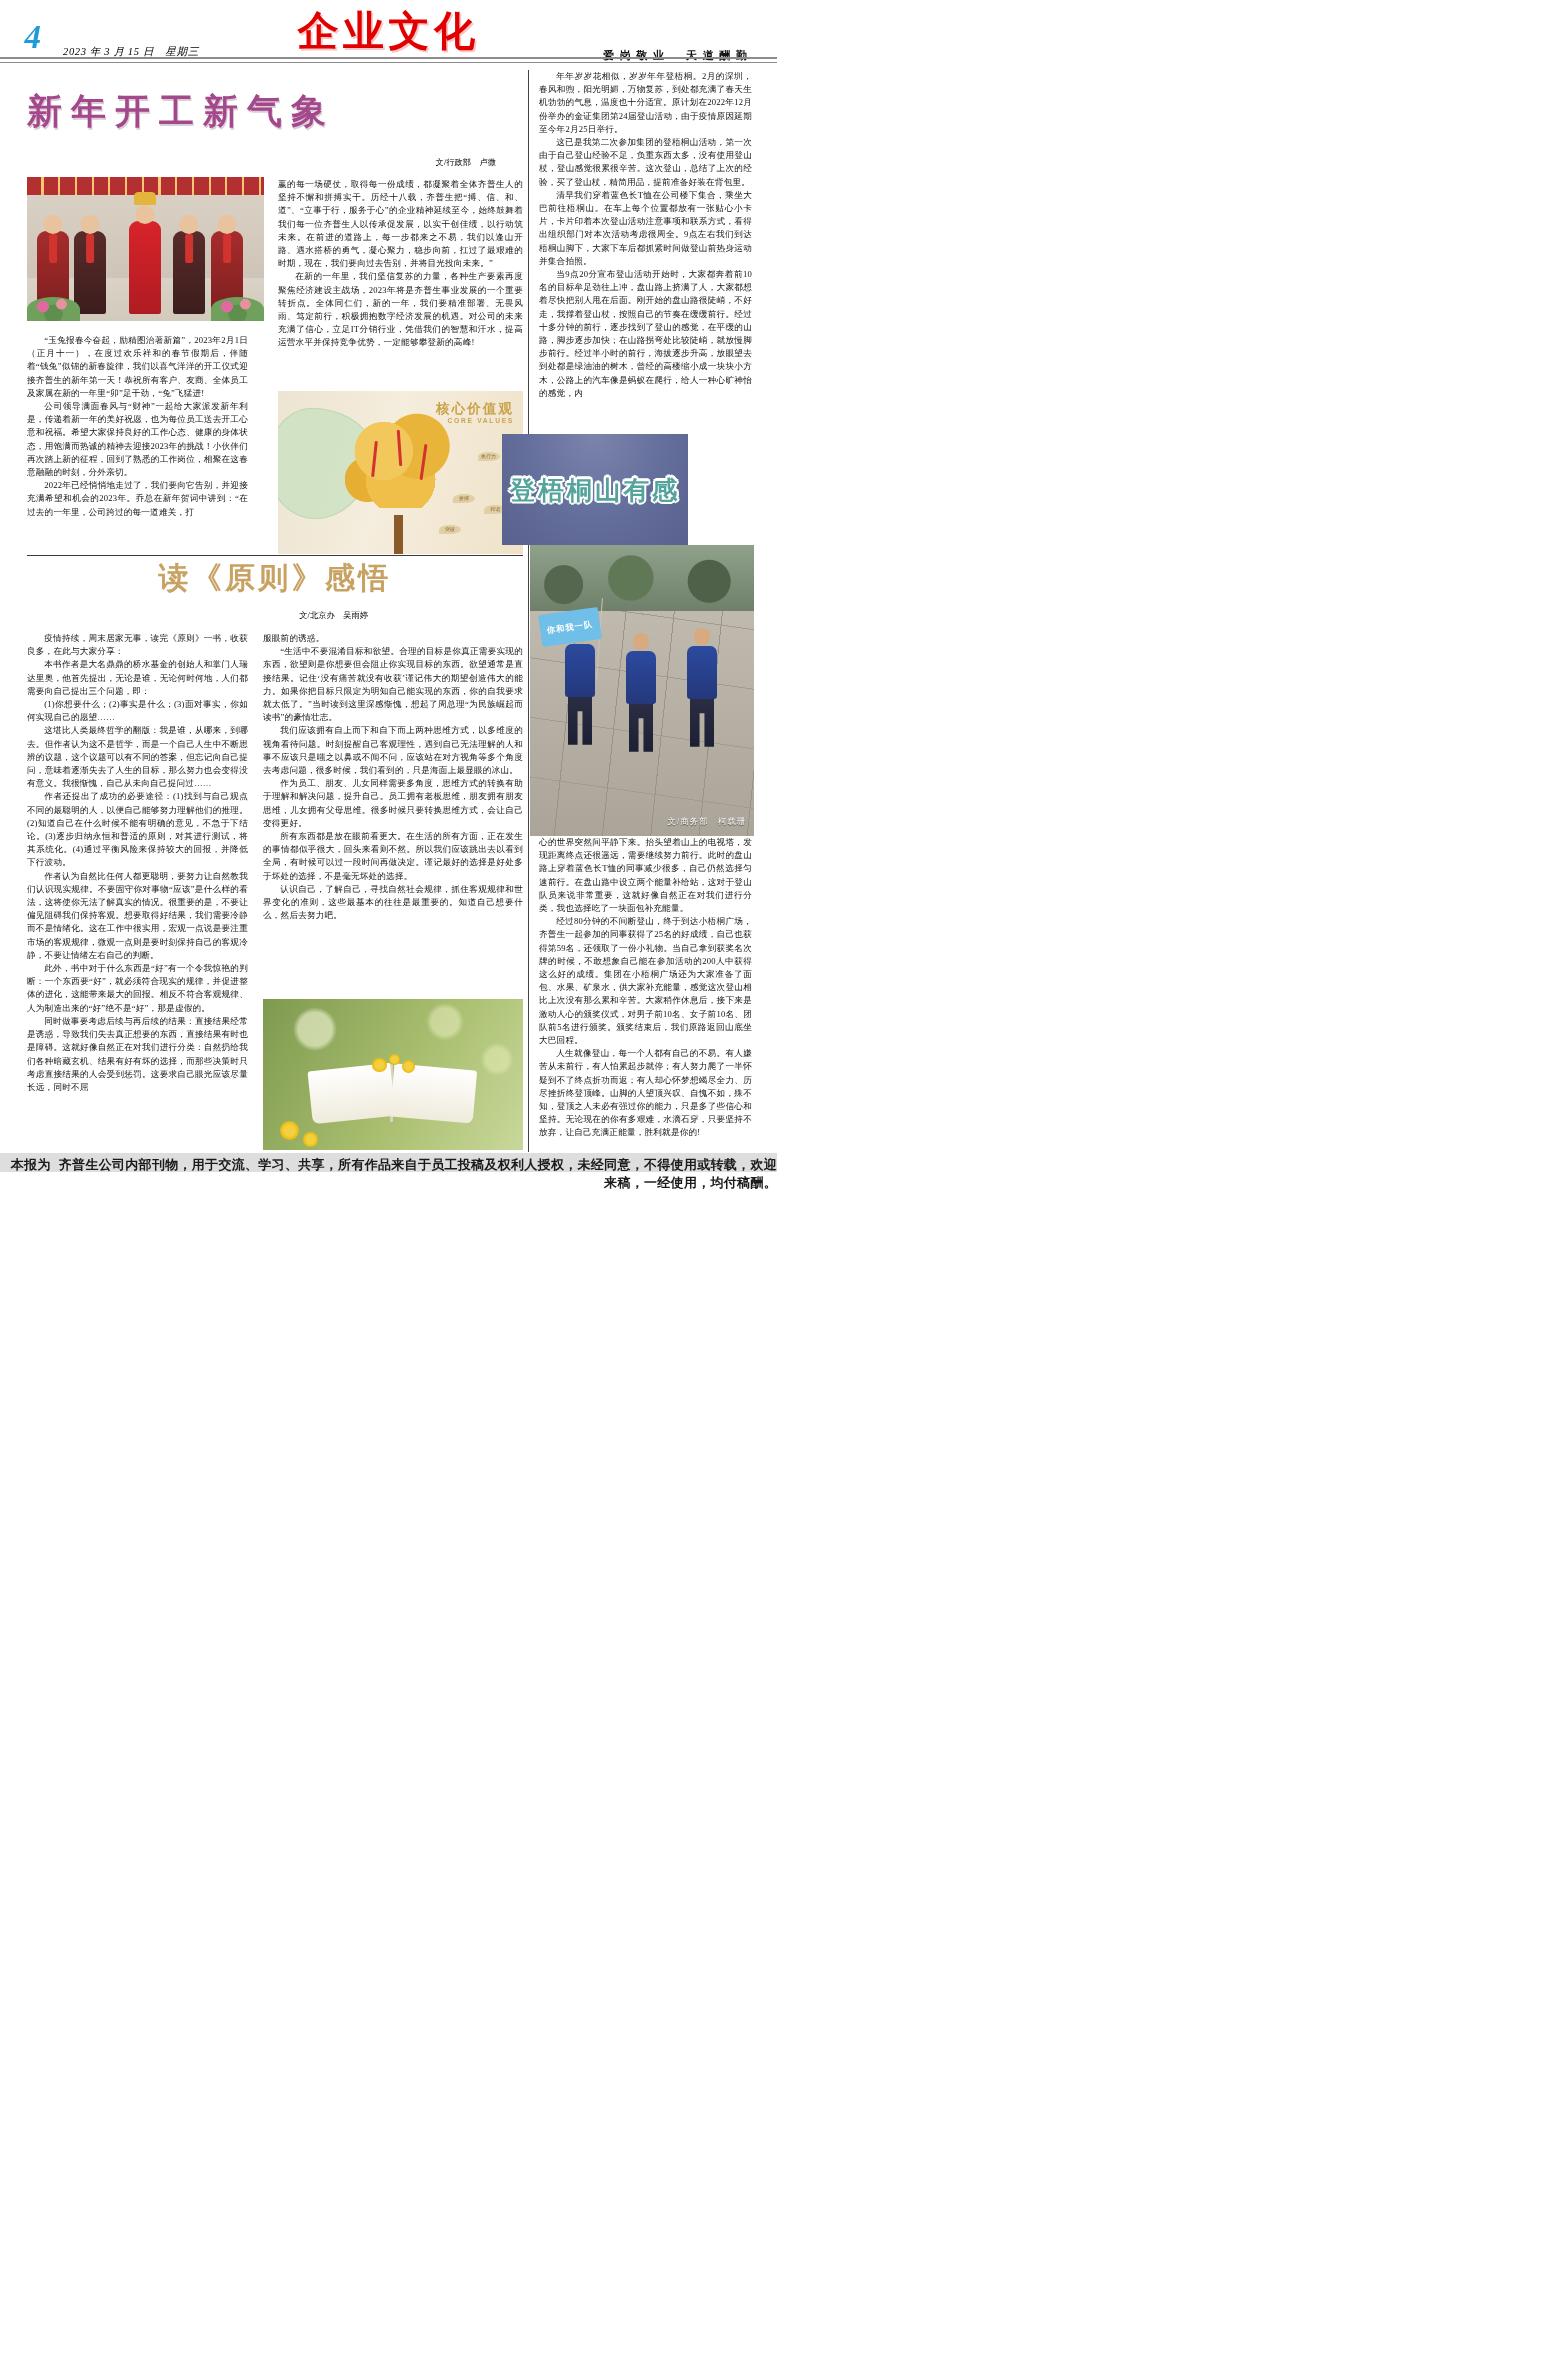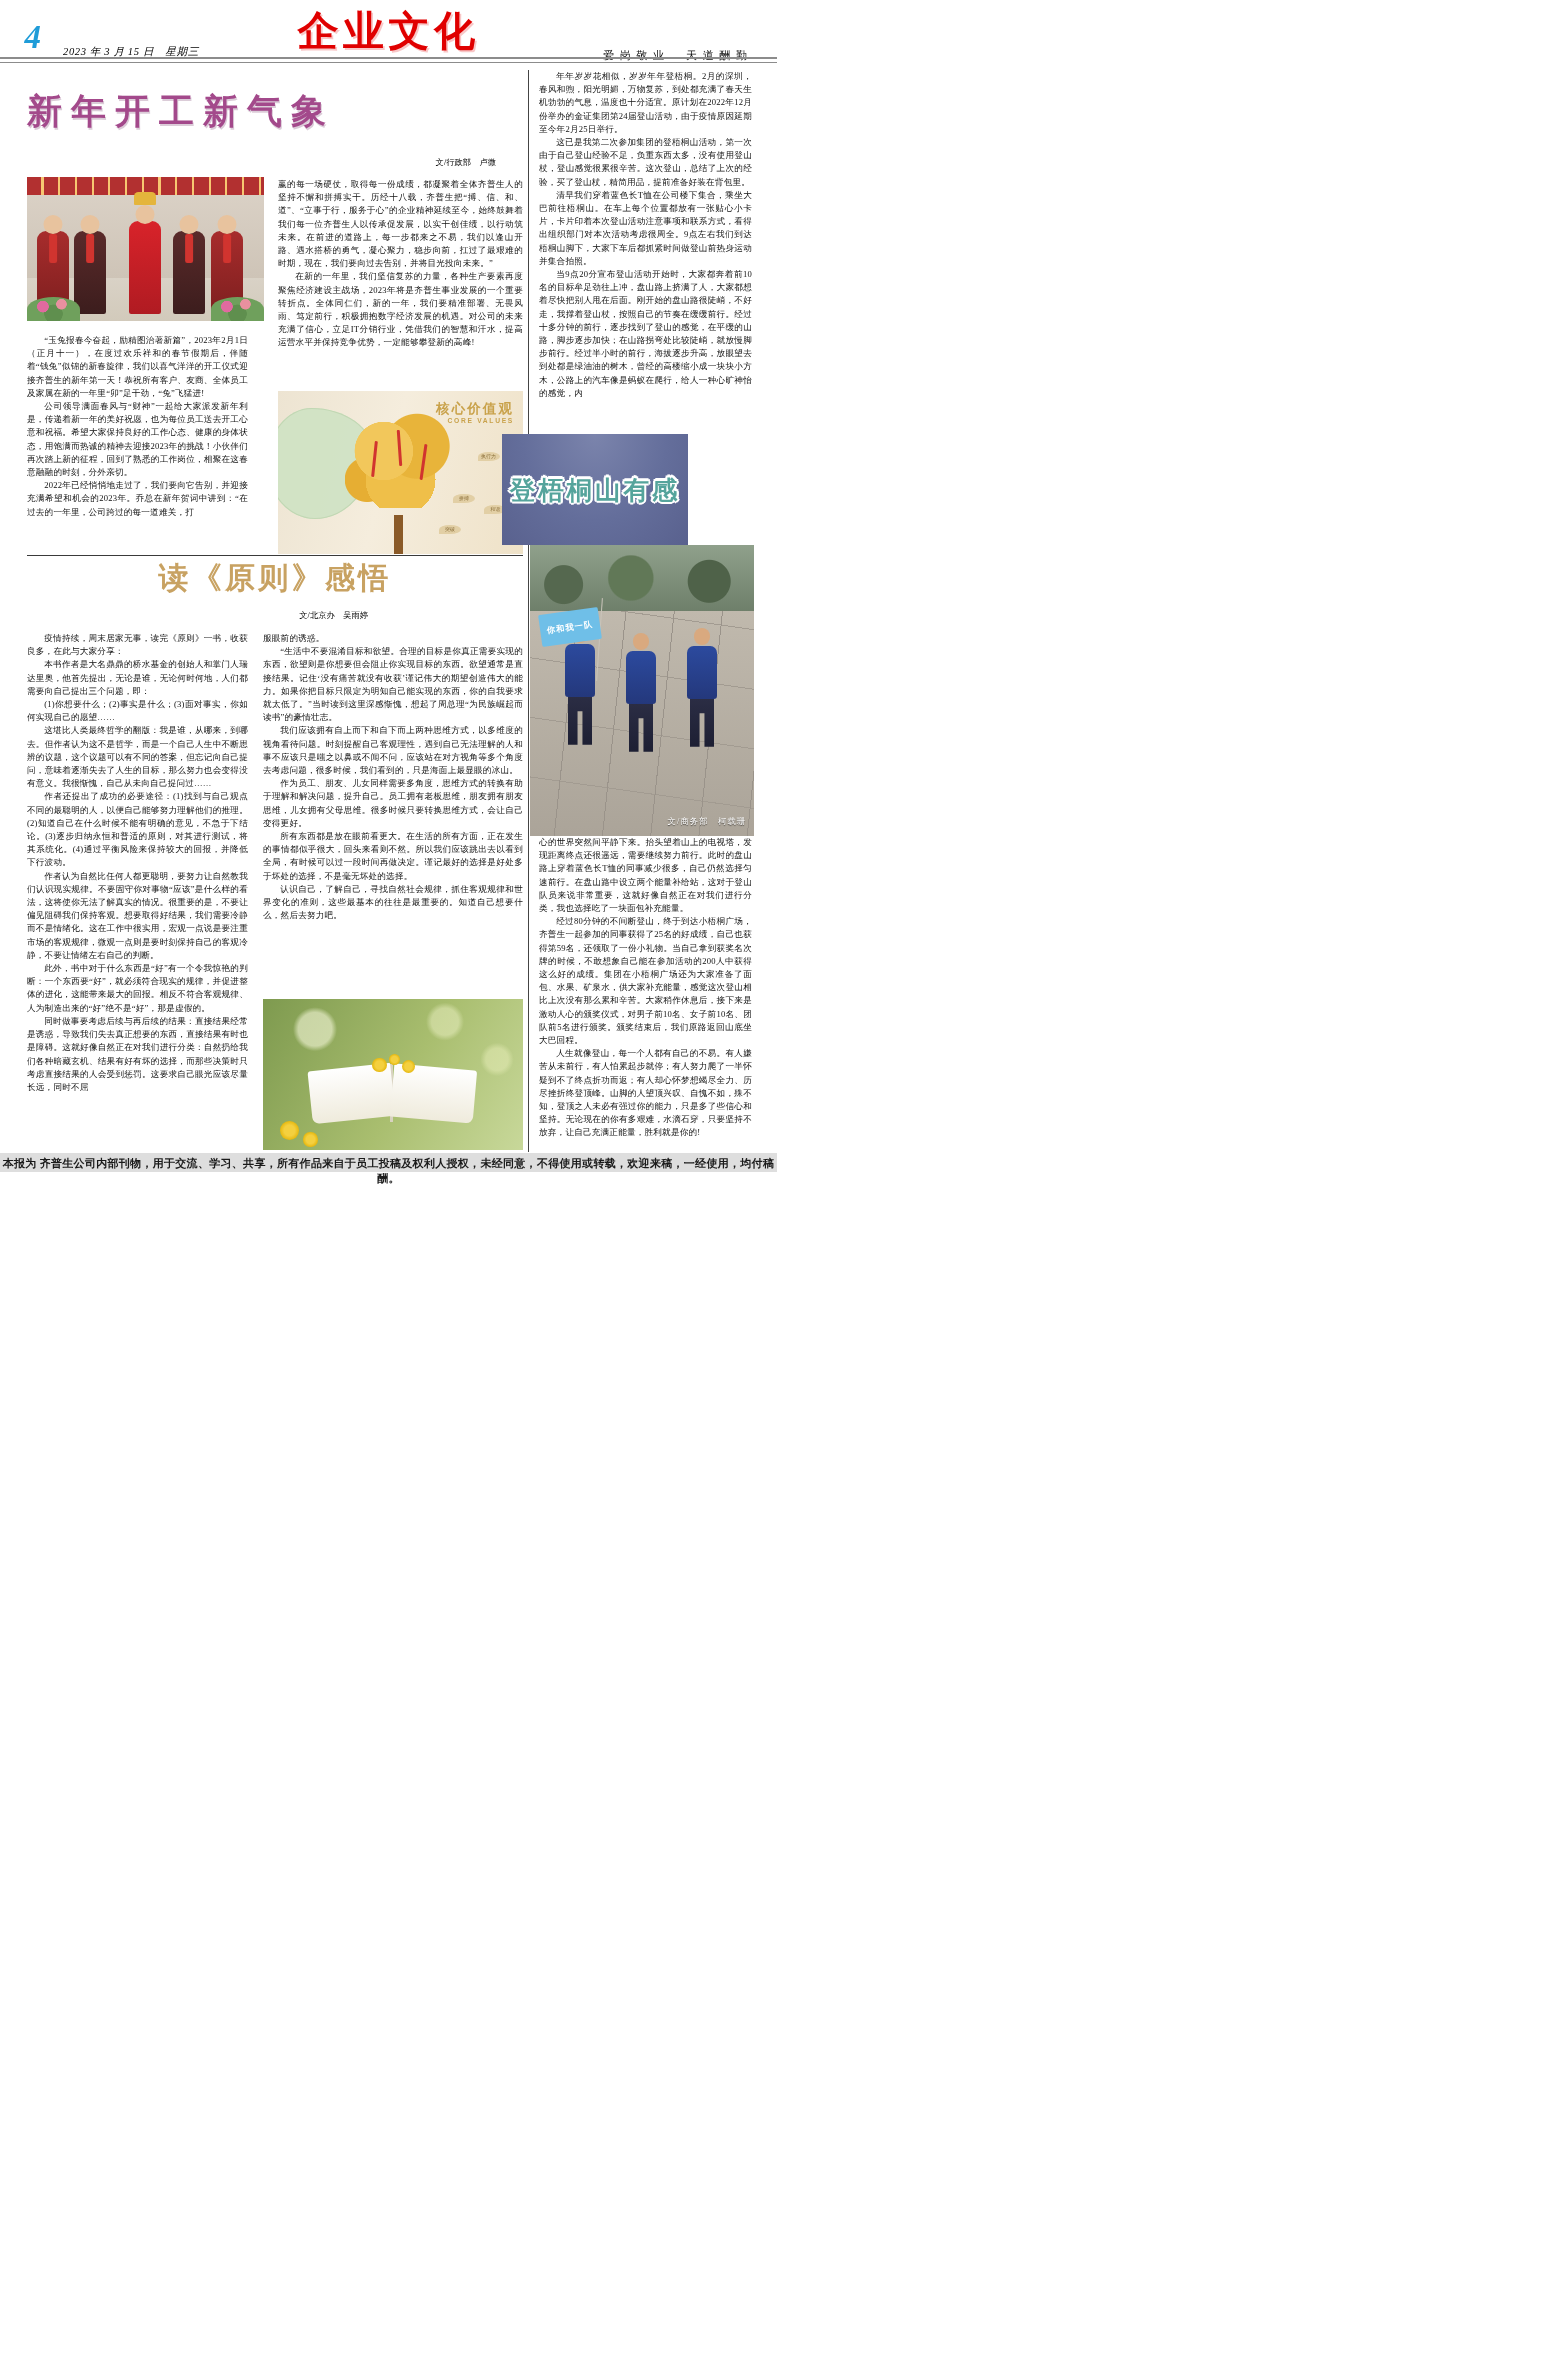--- a/index.html
+++ b/index.html
@@ -5,21 +5,21 @@
   html,body{margin:0;padding:0;background:#ffffff;}
   #page{position:relative;width:777px;height:1189px;background:#ffffff;overflow:hidden;
         font-family:"Liberation Serif","DejaVu Serif",serif;color:#111;}
   .abs{position:absolute;}
 
   
   #page-number{left:24.5px;top:21px;font-size:33px;font-weight:bold;font-style:italic;color:#1F9CD8;line-height:1;}
   #header-date{left:63px;top:45px;font-size:10.6px;letter-spacing:0.6px;color:#000;font-style:italic;}
   #section-title{left:0;top:11px;width:100%;text-align:center;font-size:41px;font-weight:bold;color:#E00000;
                  letter-spacing:4.5px;line-height:1;text-shadow:1.7px 1.7px 0 rgba(224,0,0,0.22);}
-  #header-motto{right:24.5px;top:48px;font-size:11px;letter-spacing:5.6px;color:#111;font-weight:400;margin-left:32px;}
+  #header-motto{right:24.5px;top:48px;font-size:11px;letter-spacing:5.6px;color:#111;font-weight:700;margin-left:32px;}
   .rule-thick{left:0;top:57px;width:100%;height:2.2px;background:#8C8C8C;}
   .rule-thin{left:0;top:62px;width:100%;height:0.6px;background:#8C8C8C;}
 
   
   .bodytext{font-size:8.6px;line-height:13.2px;text-align:justify;letter-spacing:0.2px;overflow:hidden;}
   .para{margin:0;text-indent:2em;}
   .para.noindent{text-indent:0;}
   .byline{font-size:8.3px;color:#000;}
 
   
@@ -113,22 +113,22 @@
             clip-path:polygon(0 0,100% 0,100% 100%,60% 100%,60% 30%,40% 30%,40% 100%,0 100%);}
   .p3-flag{position:absolute;left:10px;top:66px;width:60px;height:32px;background:#6FBFE8;transform:rotate(-8deg);
            color:#fff;font-weight:bold;font-size:8.3px;line-height:32px;text-align:center;letter-spacing:1.1px;
            font-family:"DejaVu Sans","Liberation Sans",sans-serif;border-radius:1.7px;}
   .p3-pole{position:absolute;left:69px;top:53px;width:1.1px;height:83px;background:#C9C4BA;transform:rotate(4deg);}
   #photo3-caption{position:absolute;right:7.8px;bottom:9px;color:#fff;font-size:8.3px;letter-spacing:1.1px;
                   text-shadow:0 0.6px 1.1px rgba(0,0,0,.6);}
 
   
   #footer-band{left:0;top:1153px;width:100%;height:19px;background:#DEDEDE;}
-  #footer-text{left:0;top:1156px;width:100%;text-align:center;font-size:11px;font-weight:bold;color:#1a1a1a;
-               font-family:Liberation Serif, serif;letter-spacing:0.3px;}
+  #footer-text{left:0;top:1156px;width:100%;text-align:right;font-size:13px;font-weight:bold;color:#1a1a1a;
+               font-family:Liberation Mono, monospace;letter-spacing:0.3px;}
 </style>
 </head>
 <body>
 
 <div id="page">
 
   <div class="abs" id="page-number">4</div>
   <div class="abs" id="header-date">2023 年 3 月 15 日　星期三</div>
   <div class="abs" id="section-title">企业文化</div>
   <div class="abs" id="header-motto">爱岗敬业　天道酬勤</div>

